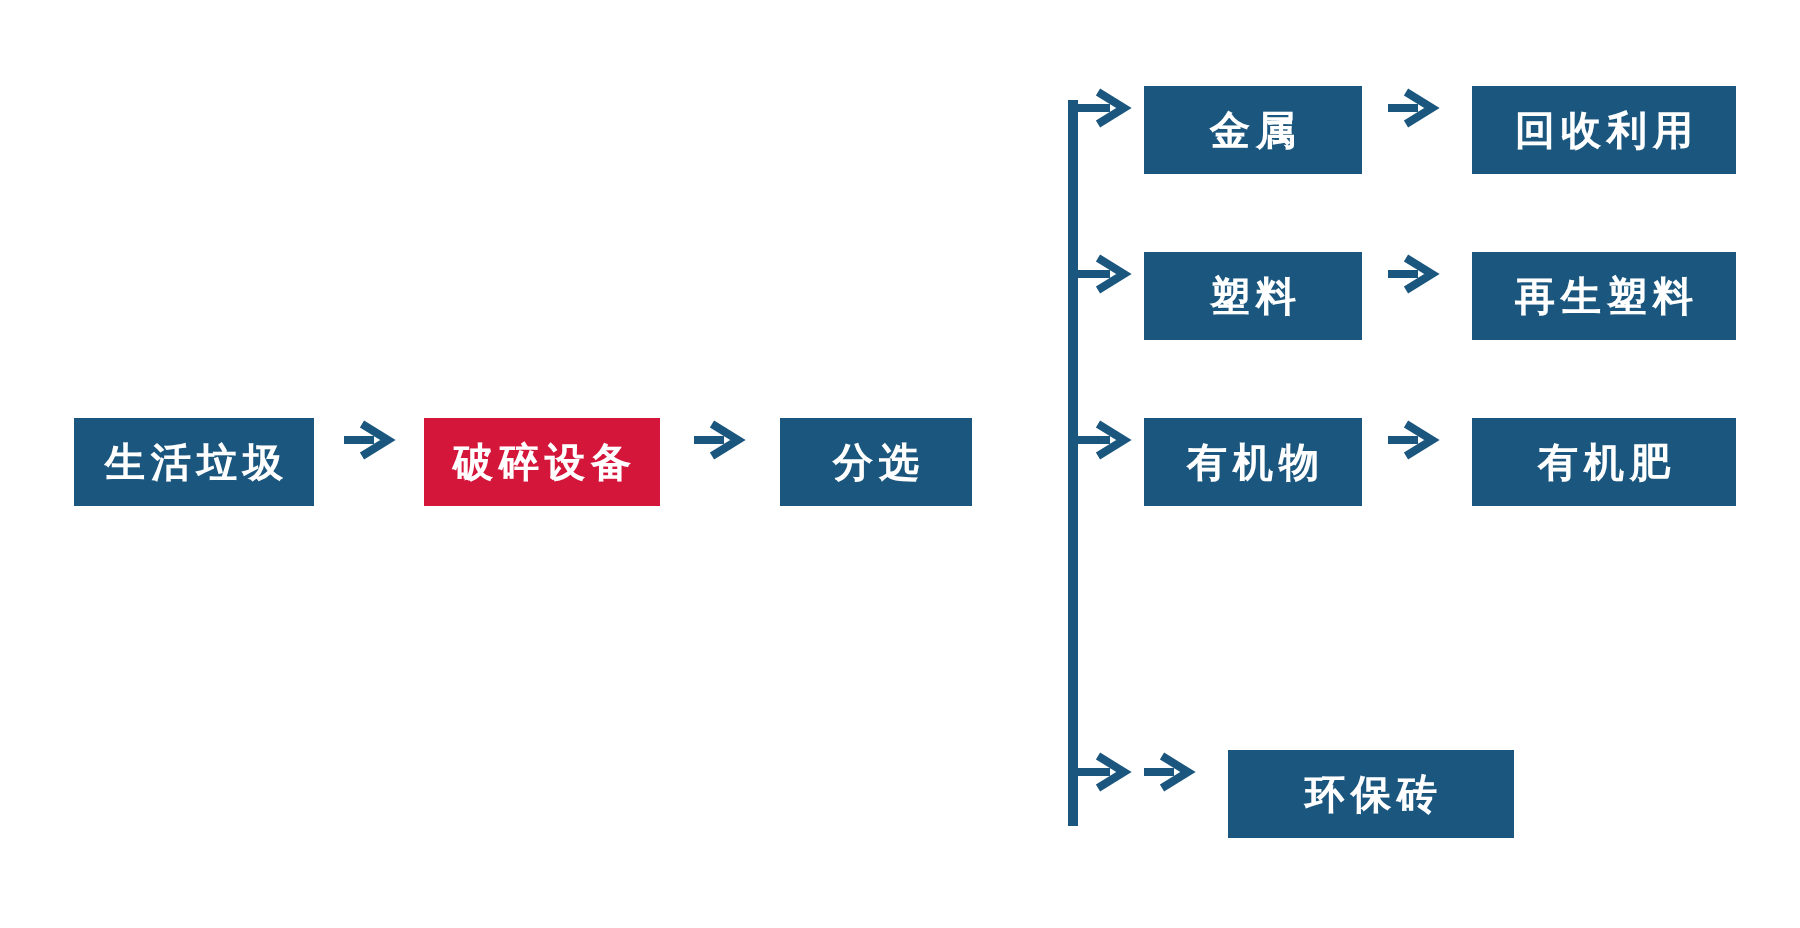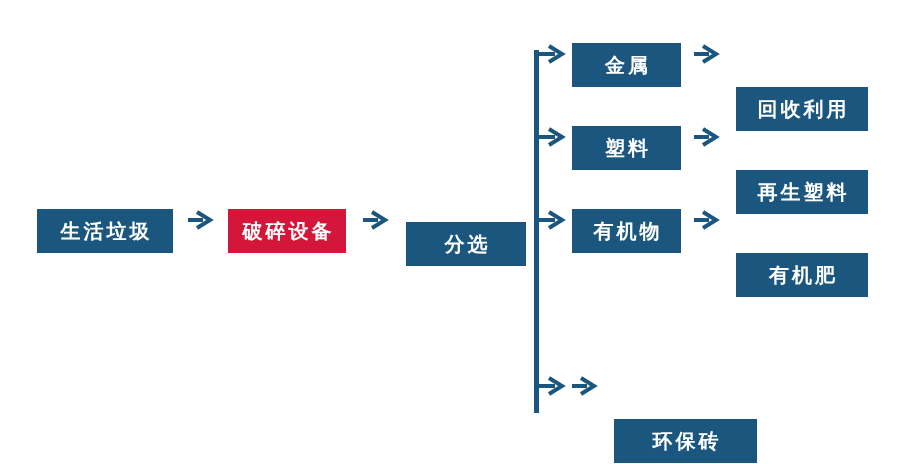--- a/index.html
+++ b/index.html
@@ -45,31 +45,31 @@
     flex:none;
   }
   .vline{
     position:absolute;
     left:534px;top:50px;
     width:5px;height:363px;
     background:var(--blue);
   }
   
   .main-flow{left:37px;top:209px;}
-  .main-flow .n1{width:136px;margin-right:15px;font-family:Liberation Mono, monospace;}
+  .main-flow .n1{width:120px;margin-right:15px;font-family:Liberation Mono, monospace;}
   .main-flow .a1{margin-right:14px;}
   .main-flow .n2{width:118px;margin-right:17px;}
   .main-flow .a2{margin-right:17px;}
-  .main-flow .n3{width:120px;margin-top:13px;}
+  .main-flow .n3{width:96px;}
   
   .branch{left:536px;width:332px;}
   .branch .ba{margin-right:6px;}
   .branch .mid{width:118px;margin-right:13px;}
   .branch .ma{margin-right:16px;}
-  .branch .out{width:143px;margin-top:44px;}
+  .branch .out{width:143px;}
   .branch.r0{top:43px;}
   .branch.r1{top:126px;}
   .branch.r2{top:209px;}
   .branch.r3{top:292px;}
   .branch.r4{top:375px;}
 </style>
 </head>
 <body>
 
 <div class="canvas">

